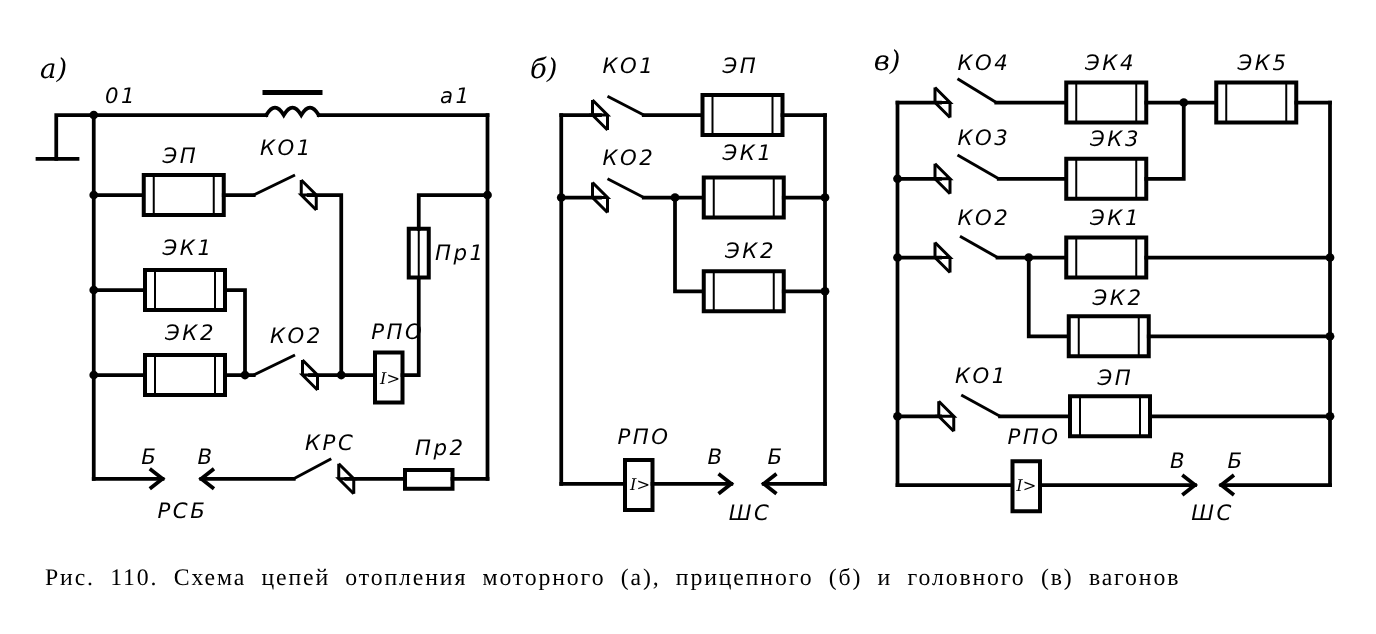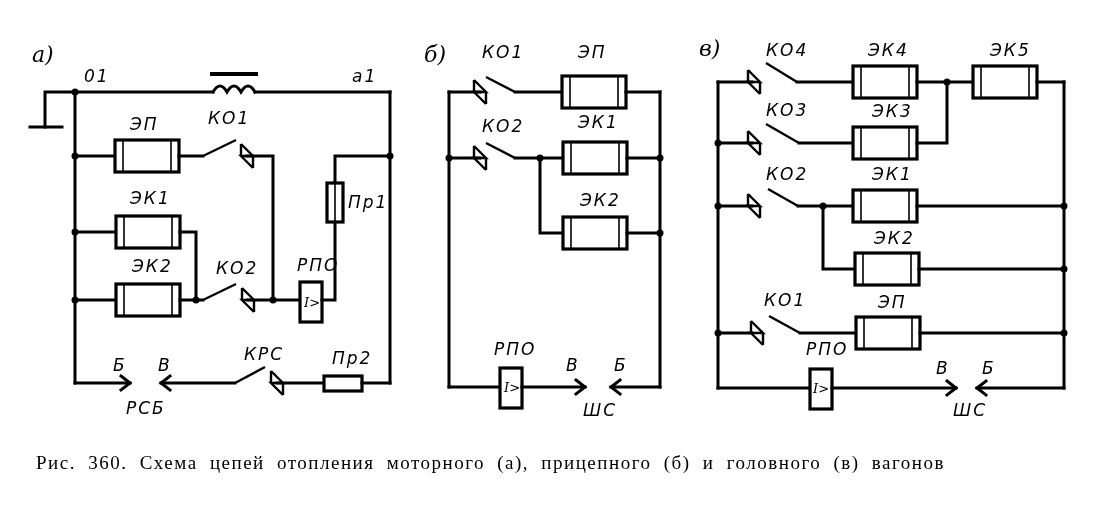--- a/index.html
+++ b/index.html
@@ -219,13 +219,13 @@
     <line class="w" x1="832" y1="388" x2="956" y2="388"></line>
     <path class="w" d="M947 381 L956 388 L947 395"></path>
     <path class="w" d="M986 381 L977 388 L986 395"></path>
     <path class="w" d="M977 388 L1064 388"></path>
     <text class="lbl" x="936" y="374">В</text>
     <text class="lbl" x="982" y="374">Б</text>
     <text class="lbl" x="953" y="416">ШС</text>
   </g>
 </svg>
 
-<div class="caption">Рис. 360. Схема цепей отопления моторного (а), прицепного (б) и головного (в) вагонов</div>
+<div class="caption">Рис. 110. Схема цепей отопления моторного (а), прицепного (б) и головного (в) вагонов</div>
 
 </body></html>

